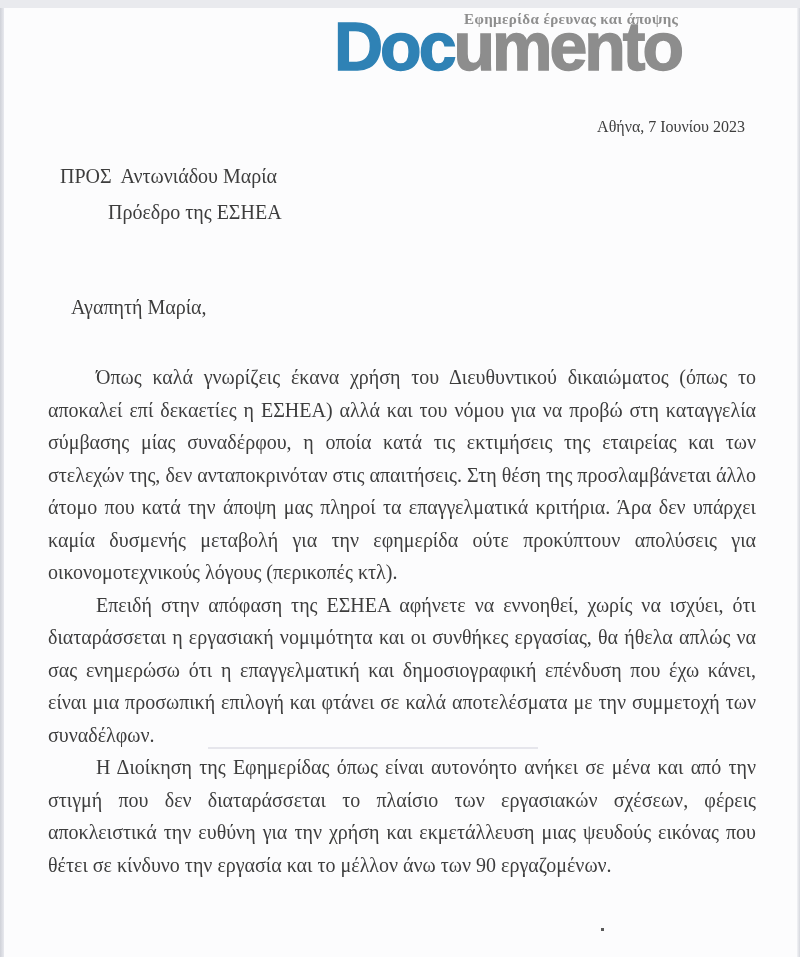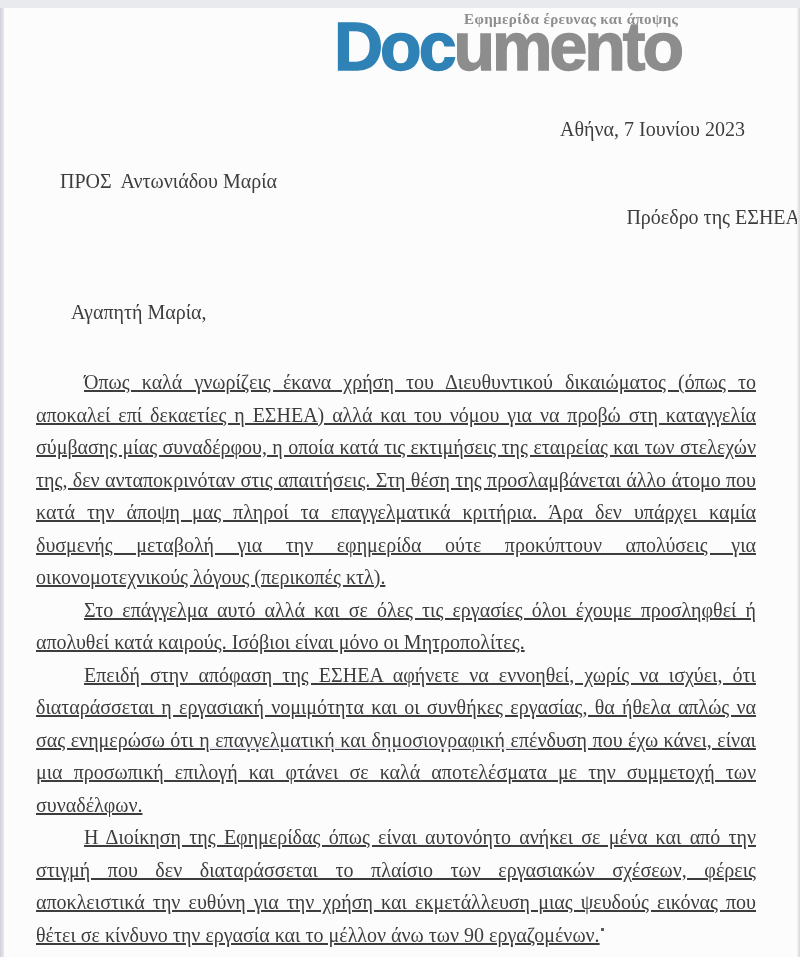--- a/index.html
+++ b/index.html
@@ -54,43 +54,42 @@
     -webkit-text-stroke: 1.4px;
     white-space: nowrap;
   }
   .logo-doc   { color: #2f82b5; -webkit-text-stroke-color: #2f82b5; }
   .logo-rest  { color: #8d8d8d; -webkit-text-stroke-color: #8d8d8d; }
   
   .dateline {
     margin-top: 30px;
     padding-right: 55px;
     text-align: right;
-    font-size: 20px;
+    font-size: 16px;
   }
   .recipient {
     margin-top: 22px;
     padding-left: 60px;
     font-size: 20px;
     line-height: 36px;
   }
   .recipient-name { white-space: pre-wrap; }
-  .recipient-title { padding-left: 48px; text-align: right; }
+  .recipient-title { padding-left: 48px; }
   .salutation {
     margin-top: 66px;
     padding-left: 71px;
     font-size: 20px;
   }
   .letter-body {
     margin-top: 42px;
-    padding-left: 36px;
+    padding-left: 48px;
     padding-right: 44px;
     font-size: 20px;
     line-height: 32.5px;
     text-align: justify;
-    text-decoration: underline;
   }
   .letter-body p {
     margin: 0;
     text-indent: 48px;
   }
   
   .artifact-underline {
     position: absolute;
     left: 208px; top: 739px;
     width: 330px; height: 2px;
@@ -121,21 +120,20 @@
 
   <div class="recipient">
     <div class="recipient-name">ΠΡΟΣ  Αντωνιάδου Μαρία</div>
     <div class="recipient-title">Πρόεδρο της ΕΣΗΕΑ</div>
   </div>
 
   <div class="salutation">Αγαπητή Μαρία,</div>
 
   <div class="letter-body">
     <p>Όπως καλά γνωρίζεις έκανα χρήση του Διευθυντικού δικαιώματος (όπως το αποκαλεί επί δεκαετίες η ΕΣΗΕΑ) αλλά και του νόμου για να προβώ στη καταγγελία σύμβασης μίας συναδέρφου, η οποία κατά τις εκτιμήσεις της εταιρείας και των στελεχών της, δεν ανταποκρινόταν στις απαιτήσεις. Στη θέση της προσλαμβάνεται άλλο άτομο που κατά την άποψη μας πληροί τα επαγγελματικά κριτήρια. Άρα δεν υπάρχει καμία δυσμενής μεταβολή για την εφημερίδα ούτε προκύπτουν απολύσεις για οικονομοτεχνικούς λόγους (περικοπές κτλ).</p>
-    <p>Στο επάγγελμα αυτό αλλά και σε όλες τις εργασίες όλοι έχουμε προσληφθεί ή απολυθεί κατά καιρούς. Ισόβιοι είναι μόνο οι Μητροπολίτες.</p>
     <p>Επειδή στην απόφαση της ΕΣΗΕΑ αφήνετε να εννοηθεί, χωρίς να ισχύει, ότι διαταράσσεται η εργασιακή νομιμότητα και οι συνθήκες εργασίας, θα ήθελα απλώς να σας ενημερώσω ότι η επαγγελματική και δημοσιογραφική επένδυση που έχω κάνει, είναι μια προσωπική επιλογή και φτάνει σε καλά αποτελέσματα με την συμμετοχή των συναδέλφων.</p>
     <p>Η Διοίκηση της Εφημερίδας όπως είναι αυτονόητο ανήκει σε μένα και από την στιγμή που δεν διαταράσσεται το πλαίσιο των εργασιακών σχέσεων, φέρεις αποκλειστικά την ευθύνη για την χρήση και εκμετάλλευση μιας ψευδούς εικόνας που θέτει σε κίνδυνο την εργασία και το μέλλον άνω των 90 εργαζομένων.</p>
   </div>
 
   <div class="artifact-underline"></div>
   <div class="artifact-dot"></div>
 
 </div>
 
 </body></html>

